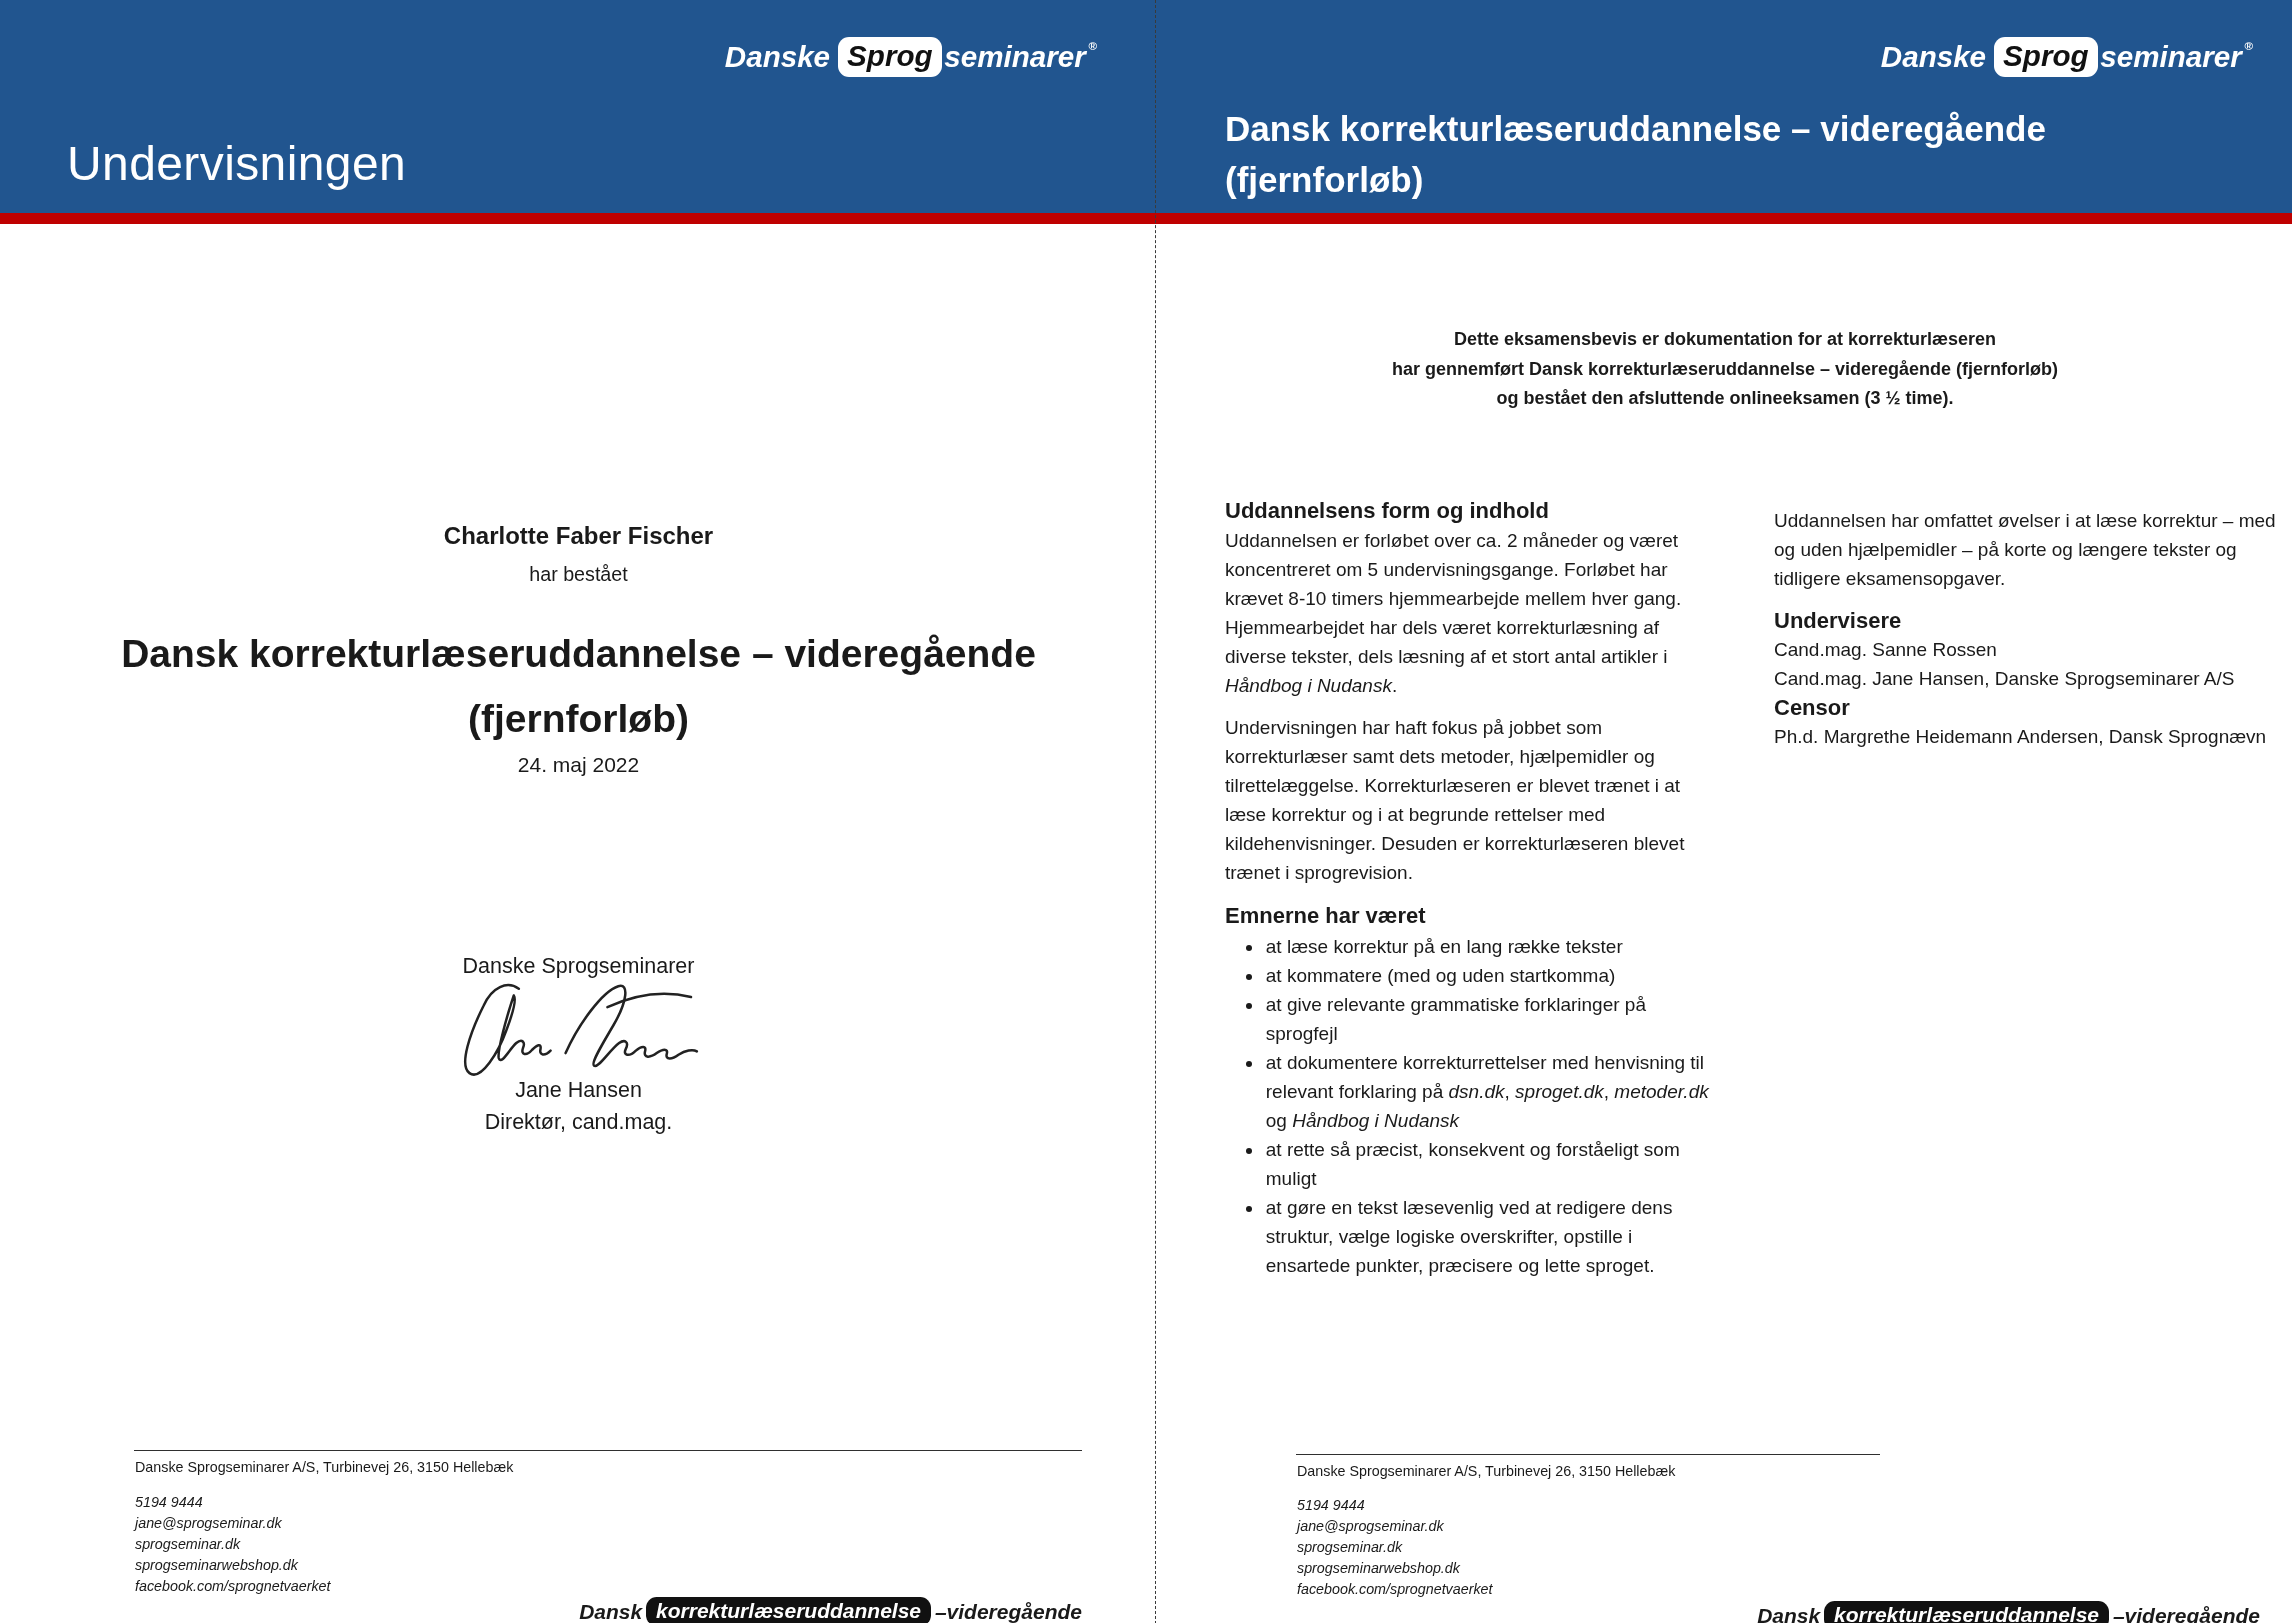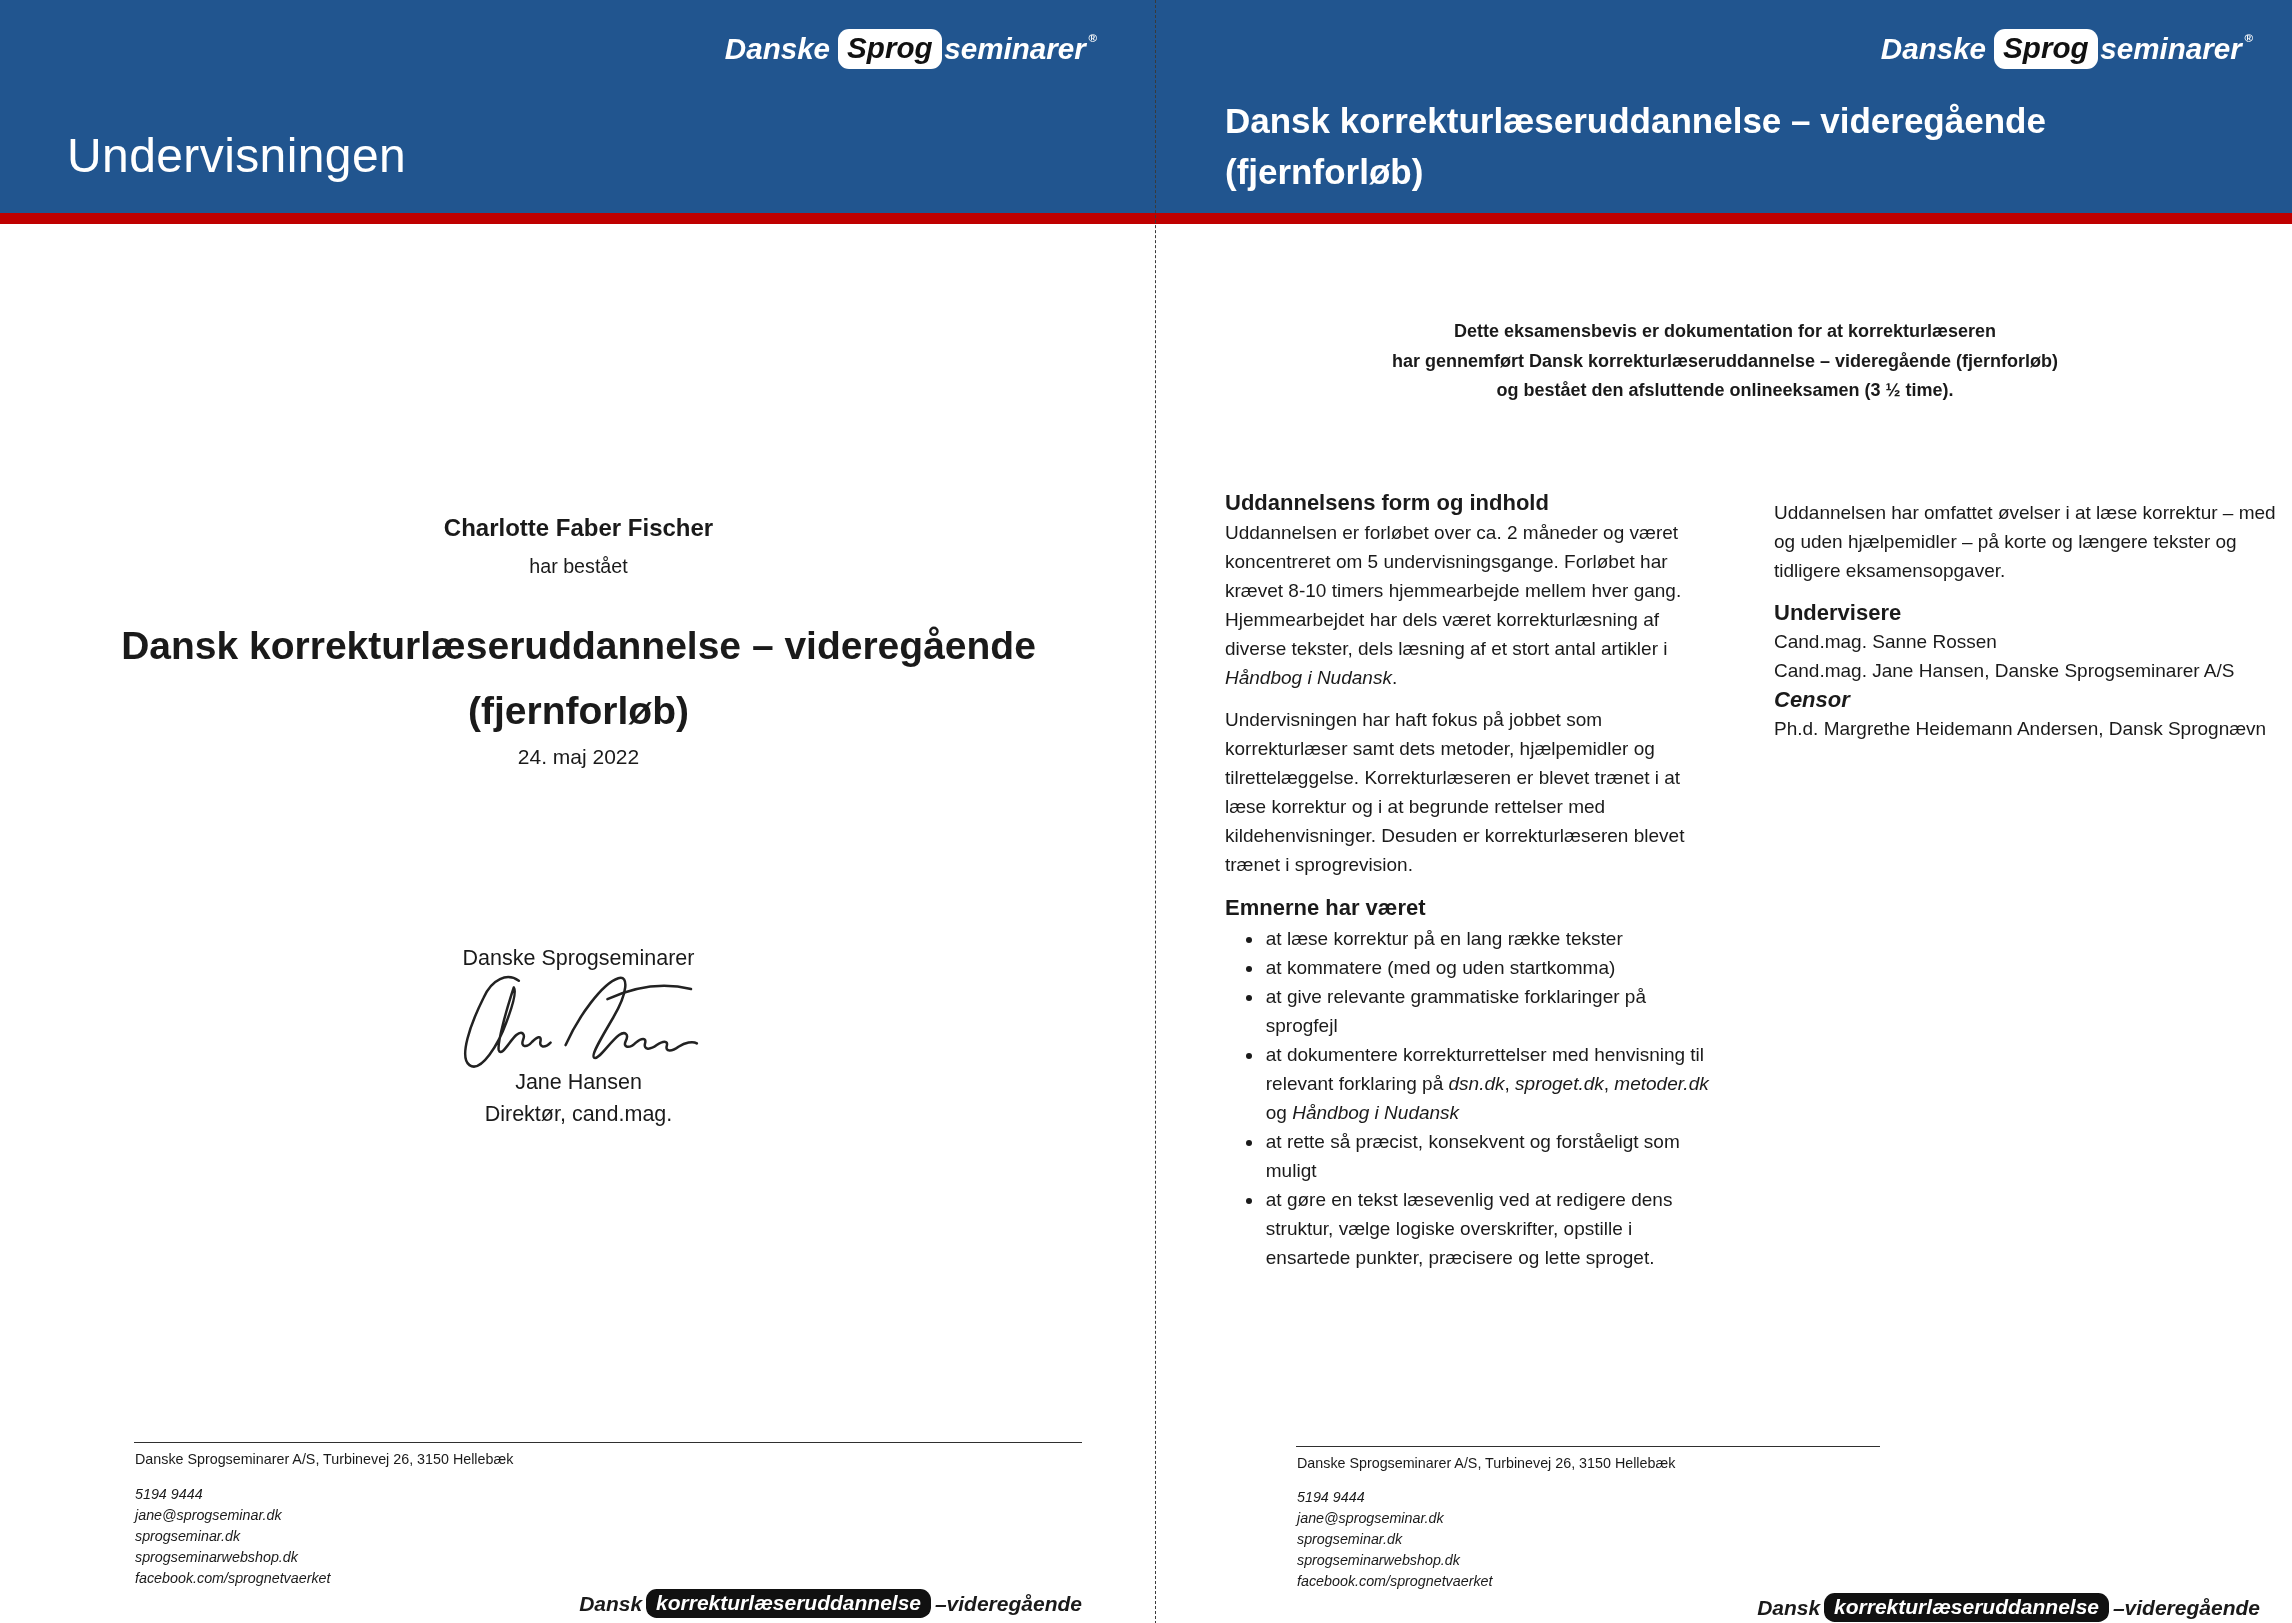--- a/index.html
+++ b/index.html
@@ -5,21 +5,21 @@
   * { box-sizing: border-box; }
   html,body { margin:0; padding:0; background:#9a9a9a; }
   .canvas {
     position:relative; width:2293px; height:1624px; background:#ffffff;
     font-family:"Liberation Sans", sans-serif; color:#1a1a1a; overflow:hidden;
   }
   .header-band { position:absolute; left:0; top:0; width:2293px; height:213px; background:#21558f; }
   .red-band    { position:absolute; left:0; top:213px; width:2293px; height:10.7px; background:#bf0000; }
   .divider     { position:absolute; left:1155px; top:0; height:1624px; width:0; border-left:1.8px dashed #3a3a3a; }
 
-  .page { position:absolute; top:4px; height:1208px; }
+  .page { position:absolute; top:12px; height:1208px; }
   .page-left  { left:0; width:1157px; }
   .page-right { left:1157px; width:1136px; }
 
   
   .logo { position:absolute; top:25px; display:flex; align-items:center; font-style:italic;
           font-weight:700; font-size:29.6px; color:#ffffff; white-space:nowrap; }
   .logo .badge { background:#ffffff; color:#111111; border-radius:11px; padding:1.8px 9px 4.5px; margin:0 2.7px 0 8px; }
   .logo .reg   { font-size:11.6px; align-self:flex-start; margin:1.8px 0 0 2.7px; font-style:normal; }
   .logo-left  { right:60px; }
   .logo-right { right:40px; }
@@ -49,21 +49,21 @@
 
   
   .col { position:absolute; font-size:19px; line-height:29px; }
   .col-a { left:68px;  top:484px; width:491px; }
   .col-b { left:617px; top:493px; width:515px; }
   .col h3 { font-size:22px; line-height:29px; margin:0; font-weight:700; }
   .col p  { margin:0.9px 0 13.4px; }
   .col ul { margin:2.7px 0 0; padding-left:39px; }
   .col li { margin:0; padding-left:1.8px; }
   .gap-lg { margin-top:36px; }
-  .gap-md { margin-top:30px;font-style:italic; }
+  .gap-md { margin-top:30px; }
 
   
   .footer-rule { position:absolute; border-top:1.8px solid #2f2f2f; }
   .fl-rule { left:134px; top:1438px; width:948px; }
   .fr-rule { left:139px; top:1442px; width:584px; }
   .footer-address  { position:absolute; font-size:14.3px; }
   .fl-addr { left:135px; top:1447px; }
   .fr-addr { left:140px; top:1451px; }
   .footer-contacts { position:absolute; font-size:14.3px; line-height:21px;font-style:italic; }
   .fl-cont { left:135px; top:1480px; }

